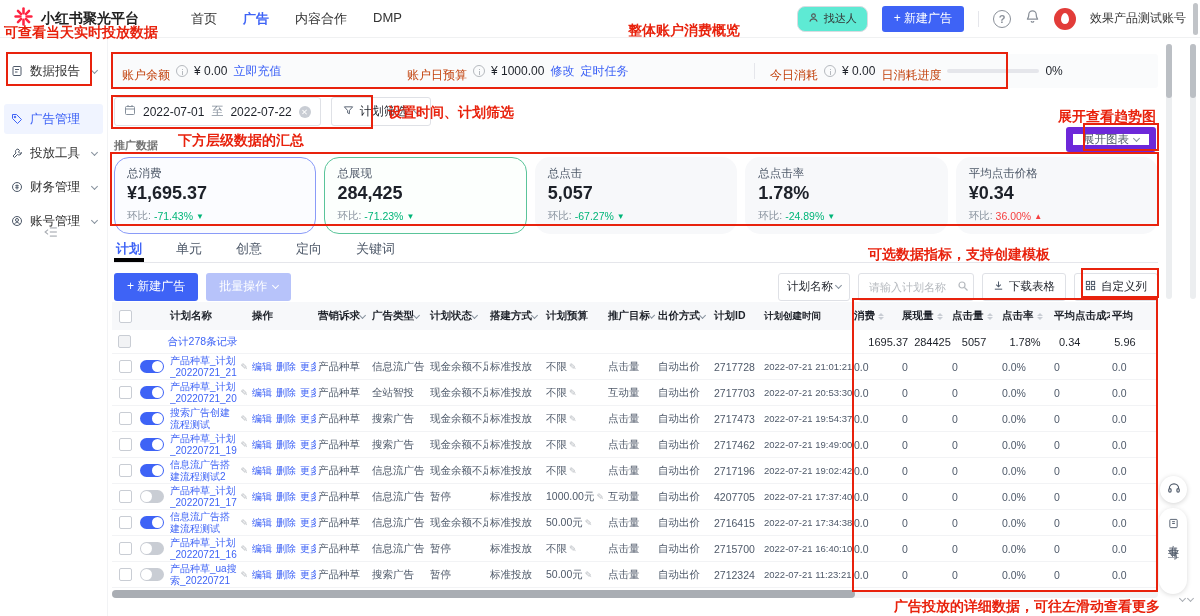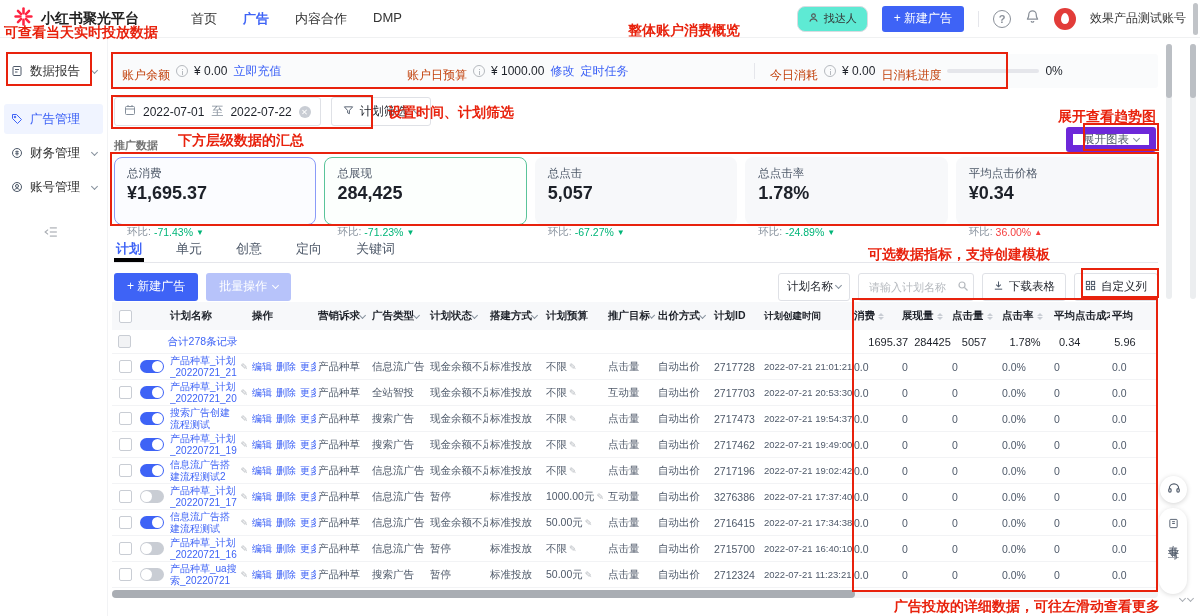--- a/index.html
+++ b/index.html
@@ -51,26 +51,26 @@
   .date-picker { display:inline-flex; align-items:center; gap:7px; height:29px; padding:0 9px; border:1px solid #dfe1e6; border-radius:3px; font-size:12px; color:#1d2129; background:#fff; cursor:pointer; }
   .clear-ic { width:12px; height:12px; border-radius:50%; background:#c9cdd4; position:relative; display:inline-block; }
   .clear-ic::before,.clear-ic::after { content:""; position:absolute; left:5.3px; top:3px; width:1.4px; height:6px; background:#fff; }
   .clear-ic::before { transform:rotate(45deg);} .clear-ic::after { transform:rotate(-45deg);}
   .plan-filter-btn { display:inline-flex; align-items:center; gap:6px; height:29px; padding:0 11px; border:1px solid #dfe1e6; border-radius:3px; font-size:12px; color:#1d2129; background:#fff; cursor:pointer; }
 
   .promo-label { position:absolute; top:100px; left:6px; font-size:11px; color:#737373; font-weight:600; }
   .expand-chart-btn { position:absolute; top:89px; right:4px; display:inline-flex; align-items:center; gap:5px; height:25px; padding:0 10px; border:7px solid #6d28d9; border-radius:3px; font-size:11.5px; color:#4e5969; background:#fff; cursor:pointer; }
 
   .stats-row { position:absolute; top:119px; left:6px; width:1044px; display:flex; gap:8px; }
-  .stat-card { flex:1; height:68px; border-radius:8px; background:#f7f8fa; border:1px solid transparent; padding:8px 12px; cursor:pointer; }
+  .stat-card { flex:1; height:77px; border-radius:15px; background:#f7f8fa; border:1px solid transparent; padding:8px 12px; cursor:pointer; }
   .stat-card.sel { background:#fbfcff; border-color:#8a9bf8; }
   .stat-card.green { background:#fcfffd; border-color:#5ac49a; }
   .s-label { font-size:11.5px; color:#4e5969; }
   .s-value { font-size:18px; font-weight:700; color:#1d2129; margin-top:2px; }
-  .s-sub { font-size:10.5px; color:#86909c; margin-top:21px; display:flex; align-items:center; gap:3px; }
+  .s-sub { font-size:10.5px; color:#86909c; margin-top:5px; display:flex; align-items:center; gap:3px; }
   .s-change.down { color:#00b578; } .s-change.up { color:#f53f3f; }
   .arr { font-size:8px; } .arr.down { color:#00b578; } .arr.up { color:#f53f3f; }
 
   .tabs { position:absolute; top:200px; left:6px; width:1044px; height:25px; border-bottom:1px solid #e5e6eb; display:flex; gap:30px; }
   .tab { font-size:13px; color:#4e5969; padding:2px 2px 6px; cursor:pointer; }
   .tab.active { color:#3e63f6; font-weight:600; border-bottom:4px solid #000000; }
 
   .toolbar { position:absolute; top:234px; left:6px; width:1044px; height:29px; display:flex; align-items:center; gap:8px; }
   .btn-primary { display:inline-flex; align-items:center; height:28px; padding:0 13px; background:#3e63f6; color:#fff; border:none; border-radius:3px; font-size:12px; cursor:pointer; }
   .btn-disabled { display:inline-flex; align-items:center; gap:6px; height:28px; padding:0 13px; background:#b7c3fa; color:#fff; border:none; border-radius:3px; font-size:12px; cursor:not-allowed; }
@@ -190,20 +190,29 @@
       <span class="chevron"></span>
     </div>
     <div class="side-item active">
       <span class="side-icon">
           <svg width="12" height="12" viewBox="0 0 24 24" fill="none" stroke="#3e63f6" stroke-width="2">
             <path d="M3 3h8l10 10-8 8L3 11z"></path>
             <circle cx="8" cy="8" r="1.6" fill="#3e63f6"></circle>
           </svg>
         </span>
       <span>广告管理</span>
+    </div>
+    <div class="side-item">
+      <span class="side-icon">
+          <svg width="12" height="12" viewBox="0 0 24 24" fill="none" stroke="#4e5969" stroke-width="2">
+            <path d="M14 4a5 5 0 0 0-4 8L4 18l3 3 6-6a5 5 0 0 0 8-4l-3 2-3-3 2-3z"></path>
+          </svg>
+        </span>
+      <span>投放工具</span>
+      <span class="chevron"></span>
     </div>
     <div class="side-item">
       <span class="side-icon">
           <svg width="12" height="12" viewBox="0 0 24 24" fill="none" stroke="#4e5969" stroke-width="2">
             <circle cx="12" cy="12" r="9"></circle>
             <path d="M12 7v10M8.5 9.5h7M8.5 13.5h7"></path>
           </svg>
         </span>
       <span>财务管理</span>
       <span class="chevron"></span>
@@ -664,21 +673,21 @@
             <span class="cell c-demand">产品种草</span>
             <span class="cell c-adtype">信息流广告</span>
             <span class="cell c-status">暂停</span>
             <span class="cell c-build">标准投放</span>
             <span class="cell c-budget">
               <span>1000.00元</span>
               <span class="pencil">✎</span>
             </span>
             <span class="cell c-goal">互动量</span>
             <span class="cell c-bid">自动出价</span>
-            <span class="cell c-id">3276386</span>
+            <span class="cell c-id">4207705</span>
             <span class="cell c-time">2022-07-21 17:37:40</span>
             <span class="cell c-m1">0.0</span>
             <span class="cell c-m2">0</span>
             <span class="cell c-m3">0</span>
             <span class="cell c-m4">0.0%</span>
             <span class="cell c-m5">0</span>
             <span class="cell c-m6">0.0</span>
           </div>
 
           <div class="trow tr">

